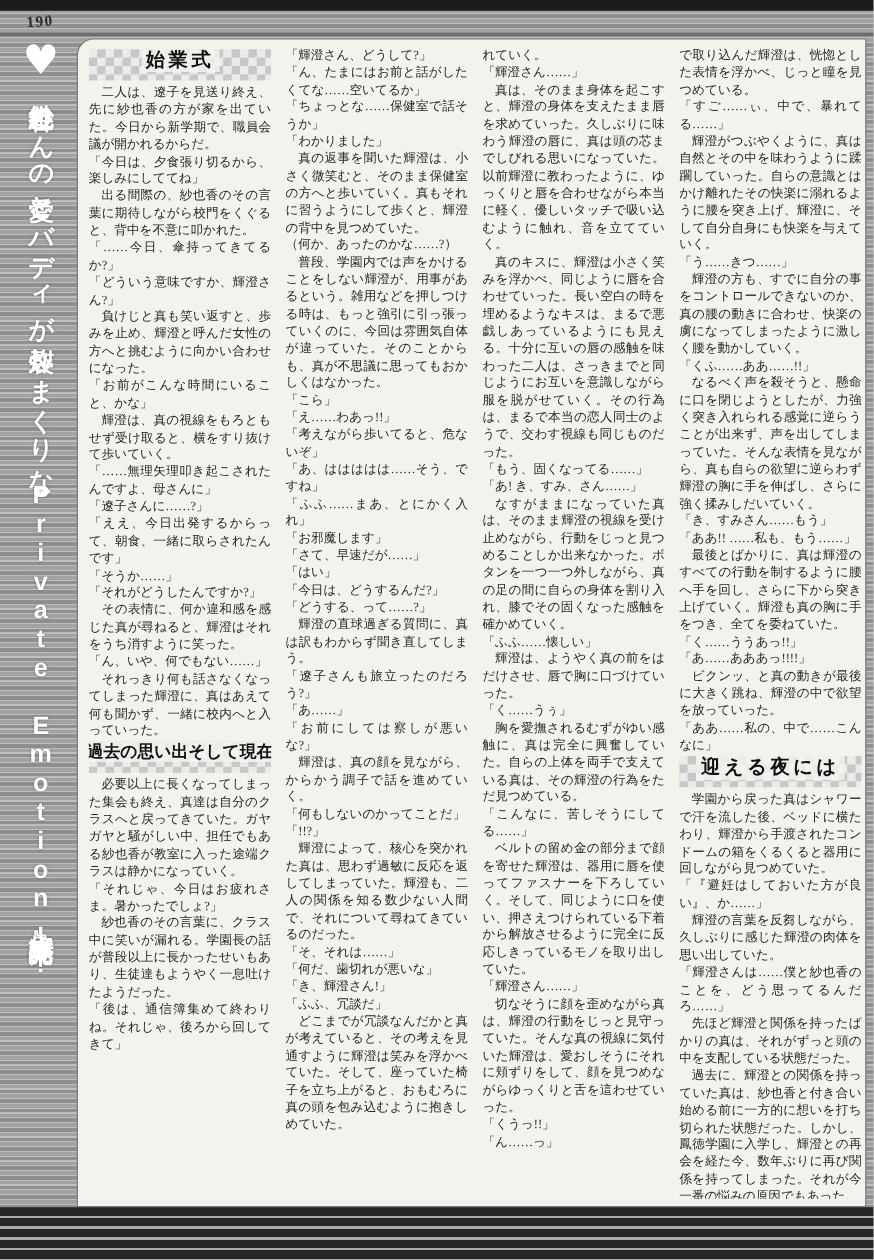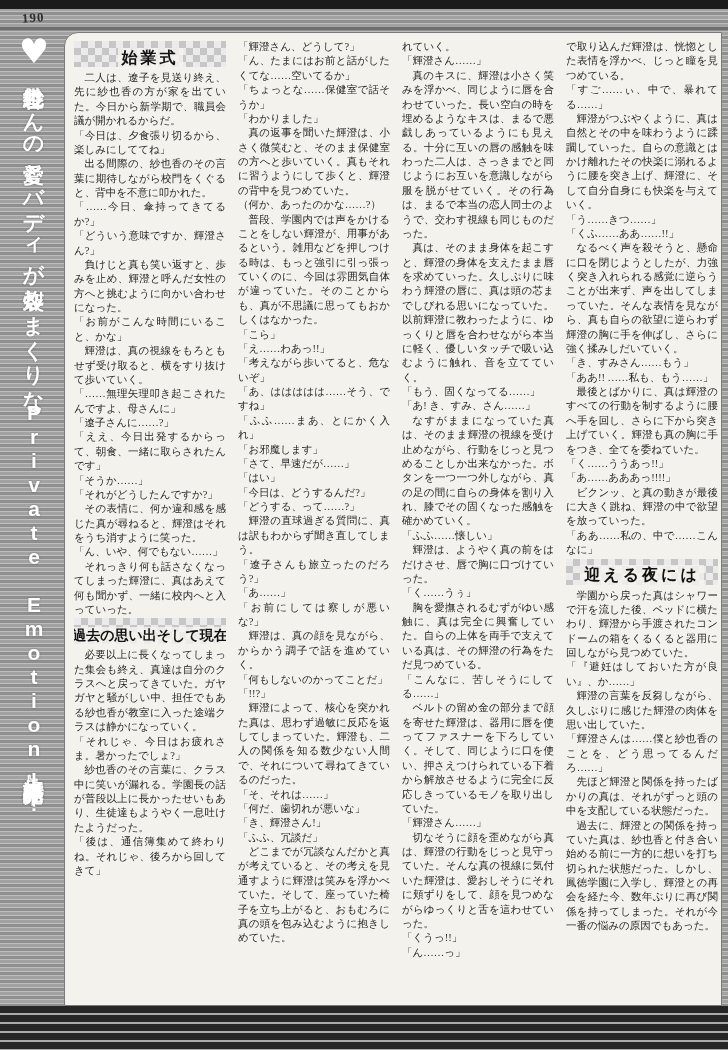--- a/index.html
+++ b/index.html
@@ -56,21 +56,21 @@
   }
   .col{
     width:152px;flex:0 0 152px;height:100%;overflow:hidden;
     font-size:10.5px;line-height:1.37;color:#262626;
     text-align:justify;text-justify:inter-ideograph;
   }
   .col p{margin:0;}
   .col p.nar{text-indent:1em;}
   .section-header{
     height:26px;margin:1px 0 4px 0;
-    display:flex;align-items:flex-end;justify-content:center;
+    display:flex;align-items:flex-start;justify-content:center;
     background-color:#ebebeb;
     background-image:
       linear-gradient(45deg,#c6c6c6 26%,transparent 26%,transparent 74%,#c6c6c6 74%),
       linear-gradient(45deg,#c6c6c6 26%,transparent 26%,transparent 74%,#c6c6c6 74%);
     background-size:14px 14px;
     background-position:0 0,7px 7px;
   }
   .sh-text{
     font-weight:bold;font-size:14px;color:#111;white-space:nowrap;
     background:rgba(245,244,240,.8);padding:0 4px;line-height:1.2;
@@ -149,41 +149,42 @@
       <p class="nar">輝澄によって、核心を突かれた真は、思わず過敏に反応を返してしまっていた。輝澄も、二人の関係を知る数少ない人間で、それについて尋ねてきているのだった。</p>
       <p class="dlg">「そ、それは……」</p>
       <p class="dlg">「何だ、歯切れが悪いな」</p>
       <p class="dlg">「き、輝澄さん!」</p>
       <p class="dlg">「ふふ、冗談だ」</p>
       <p class="nar">どこまでが冗談なんだかと真が考えていると、その考えを見通すように輝澄は笑みを浮かべていた。そして、座っていた椅子を立ち上がると、おもむろに真の頭を包み込むように抱きしめていた。</p>
     </div>
   <div class="col">
       <p class="dlg">れていく。</p>
       <p class="dlg">「輝澄さん……」</p>
+      <p class="nar">真は、そのまま身体を起こすと、輝澄の身体を支えたまま唇を求めていった。久しぶりに味わう輝澄の唇に、真は頭の芯までしびれる思いになっていた。以前輝澄に教わったように、ゆっくりと唇を合わせながら本当に軽く、優しいタッチで吸い込むように触れ、音を立てていく。</p>
       <p class="nar">真のキスに、輝澄は小さく笑みを浮かべ、同じように唇を合わせていった。長い空白の時を埋めるようなキスは、まるで悪戯しあっているようにも見える。十分に互いの唇の感触を味わった二人は、さっきまでと同じようにお互いを意識しながら服を脱がせていく。その行為は、まるで本当の恋人同士のようで、交わす視線も同じものだった。</p>
-      <p class="nar">真は、そのまま身体を起こすと、輝澄の身体を支えたまま唇を求めていった。久しぶりに味わう輝澄の唇に、真は頭の芯までしびれる思いになっていた。以前輝澄に教わったように、ゆっくりと唇を合わせながら本当に軽く、優しいタッチで吸い込むように触れ、音を立てていく。</p>
       <p class="dlg">「もう、固くなってる……」</p>
       <p class="dlg">「あ! き、すみ、さん……」</p>
       <p class="nar">なすがままになっていた真は、そのまま輝澄の視線を受け止めながら、行動をじっと見つめることしか出来なかった。ボタンを一つ一つ外しながら、真の足の間に自らの身体を割り入れ、膝でその固くなった感触を確かめていく。</p>
       <p class="dlg">「ふふ……懐しい」</p>
       <p class="nar">輝澄は、ようやく真の前をはだけさせ、唇で胸に口づけていった。</p>
       <p class="dlg">「く……うぅ」</p>
       <p class="nar">胸を愛撫されるむずがゆい感触に、真は完全に興奮していた。自らの上体を両手で支えている真は、その輝澄の行為をただ見つめている。</p>
       <p class="dlg">「こんなに、苦しそうにしてる……」</p>
       <p class="nar">ベルトの留め金の部分まで顔を寄せた輝澄は、器用に唇を使ってファスナーを下ろしていく。そして、同じように口を使い、押さえつけられている下着から解放させるように完全に反応しきっているモノを取り出していた。</p>
       <p class="dlg">「輝澄さん……」</p>
       <p class="nar">切なそうに顔を歪めながら真は、輝澄の行動をじっと見守っていた。そんな真の視線に気付いた輝澄は、愛おしそうにそれに頬ずりをして、顔を見つめながらゆっくりと舌を這わせていった。</p>
       <p class="dlg">「くうっ!!」</p>
       <p class="dlg">「ん……っ」</p>
     </div>
   <div class="col">
       <p class="dlg">で取り込んだ輝澄は、恍惚とした表情を浮かべ、じっと瞳を見つめている。</p>
       <p class="dlg">「すご……ぃ、中で、暴れてる……」</p>
       <p class="nar">輝澄がつぶやくように、真は自然とその中を味わうように蹂躙していった。自らの意識とはかけ離れたその快楽に溺れるように腰を突き上げ、輝澄に、そして自分自身にも快楽を与えていく。</p>
       <p class="dlg">「う……きつ……」</p>
+      <p class="nar">輝澄の方も、すでに自分の事をコントロールできないのか、真の腰の動きに合わせ、快楽の虜になってしまったように激しく腰を動かしていく。</p>
       <p class="dlg">「くふ……ああ……!!」</p>
       <p class="nar">なるべく声を殺そうと、懸命に口を閉じようとしたが、力強く突き入れられる感覚に逆らうことが出来ず、声を出してしまっていた。そんな表情を見ながら、真も自らの欲望に逆らわず輝澄の胸に手を伸ばし、さらに強く揉みしだいていく。</p>
       <p class="dlg">「き、すみさん……もう」</p>
       <p class="dlg">「ああ!! ……私も、もう……」</p>
       <p class="nar">最後とばかりに、真は輝澄のすべての行動を制するように腰へ手を回し、さらに下から突き上げていく。輝澄も真の胸に手をつき、全てを委ねていた。</p>
       <p class="dlg">「く……ううあっ!!」</p>
       <p class="dlg">「あ……あああっ!!!!」</p>
       <p class="nar">ビクンッ、と真の動きが最後に大きく跳ね、輝澄の中で欲望を放っていった。</p>
       <p class="dlg">「ああ……私の、中で……こんなに」</p>
       <div class="section-header sh-short">

